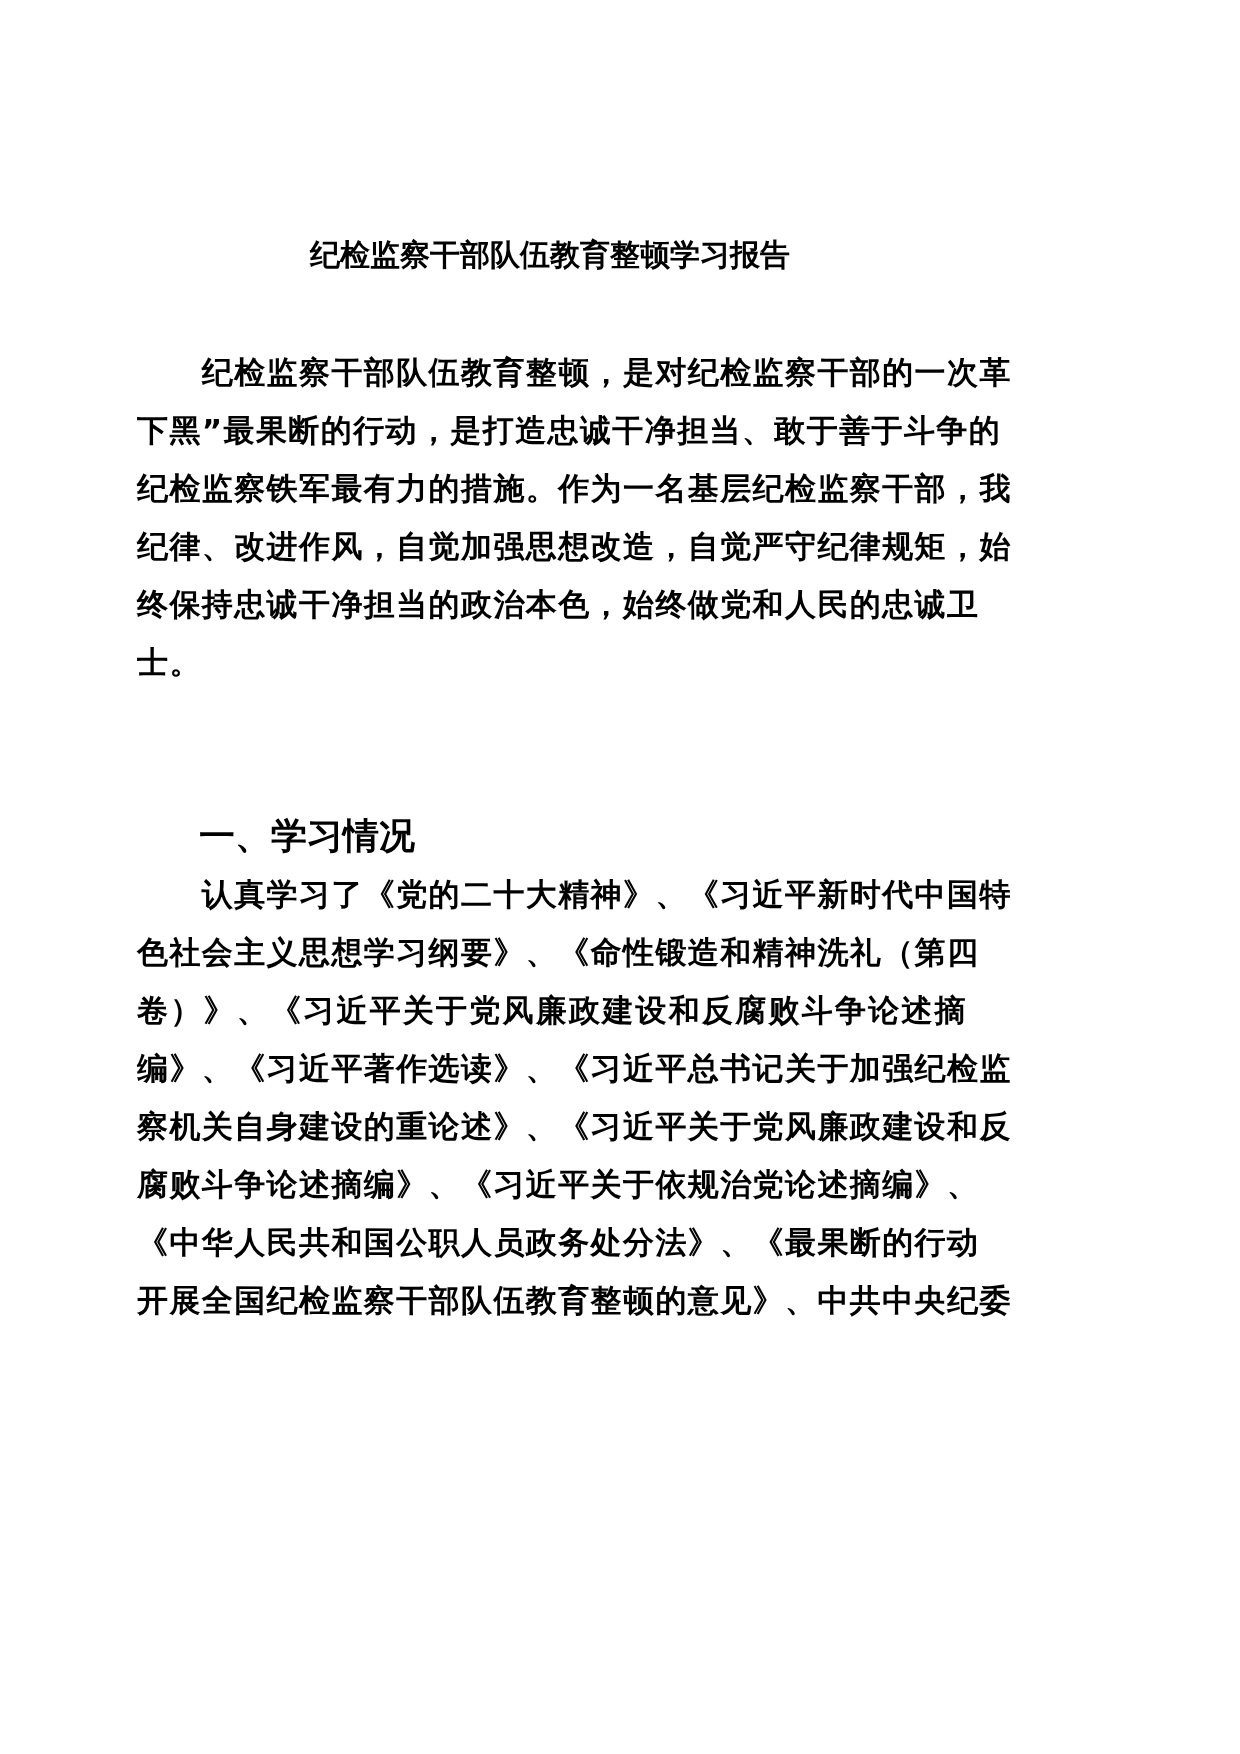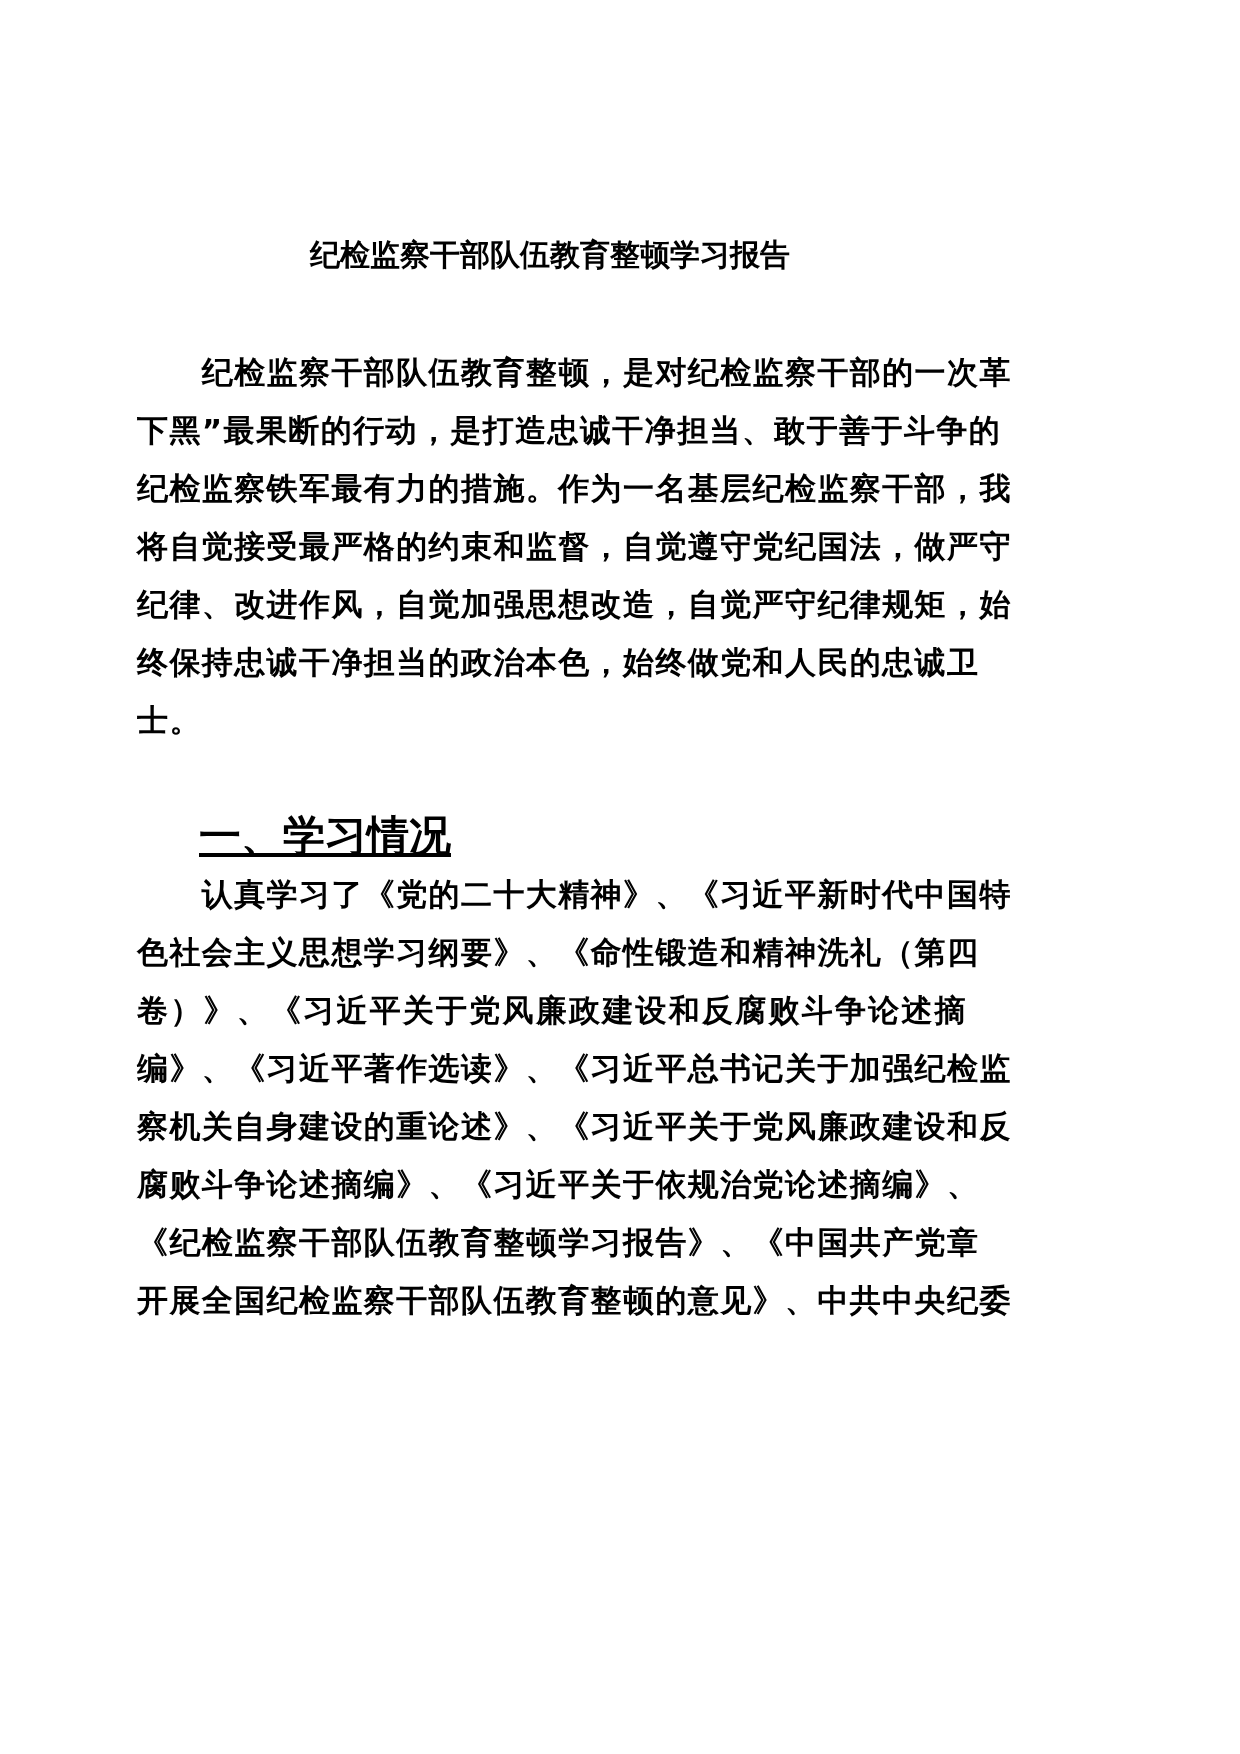--- a/index.html
+++ b/index.html
@@ -52,51 +52,49 @@
     font-weight: bold;
   }
   .line.last {
     text-align: left;
     text-align-last: left;
   }
   .heading {
     display: block;
     height: 58px;
     line-height: 58px;
-    font-size: 42px;
+    font-size: 36px;
     font-weight: bold;
     padding-left: 62px;
     white-space: nowrap;
-    text-decoration: underline;
   }
   .p1 { top: 335px; }
   .p2 { top: 799px; }
 </style>
 </head>
 <body>
 
 <div class="page">
 
   <div class="doc-title">纪检监察干部队伍教育整顿学习报告</div>
 
   <div class="body-block p1">
     <span class="line">　　纪检监察干部队伍教育整顿，是对纪检监察干部的一次革</span>
     <span class="line">下黑”最果断的行动，是打造忠诚干净担当、敢于善于斗争的</span>
     <span class="line">纪检监察铁军最有力的措施。作为一名基层纪检监察干部，我</span>
-    <span class="line">将自觉接受最严格的约束和监督，自觉遵守党纪国法，做严守</span>
     <span class="line">纪律、改进作风，自觉加强思想改造，自觉严守纪律规矩，始</span>
     <span class="line">终保持忠诚干净担当的政治本色，始终做党和人民的忠诚卫</span>
     <span class="line last">士。</span>
   </div>
 
   <div class="body-block p2">
     <span class="heading">一、学习情况</span>
     <span class="line">　　认真学习了《党的二十大精神》、《习近平新时代中国特</span>
     <span class="line">色社会主义思想学习纲要》、《命性锻造和精神洗礼（第四</span>
     <span class="line">卷）》、《习近平关于党风廉政建设和反腐败斗争论述摘</span>
     <span class="line">编》、《习近平著作选读》、《习近平总书记关于加强纪检监</span>
     <span class="line">察机关自身建设的重论述》、《习近平关于党风廉政建设和反</span>
     <span class="line">腐败斗争论述摘编》、《习近平关于依规治党论述摘编》、</span>
-    <span class="line">《纪检监察干部队伍教育整顿学习报告》、《中国共产党章</span>
+    <span class="line">《中华人民共和国公职人员政务处分法》、《最果断的行动</span>
     <span class="line">开展全国纪检监察干部队伍教育整顿的意见》、中共中央纪委</span>
   </div>
 
 </div>
 
 </body></html>

